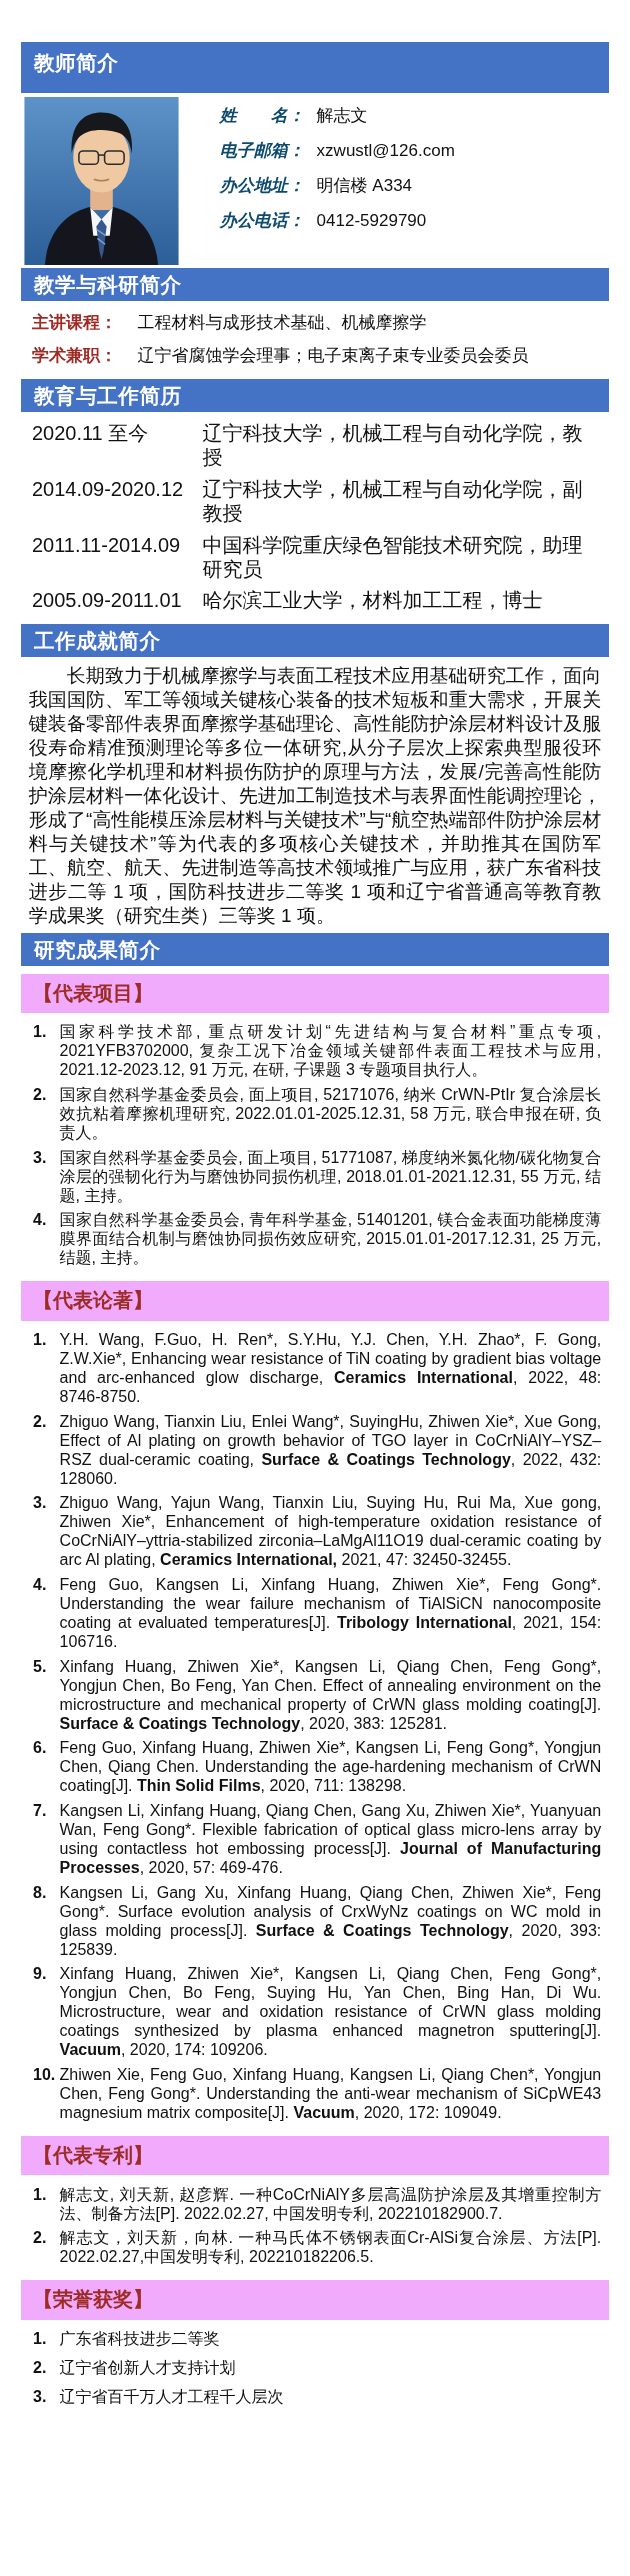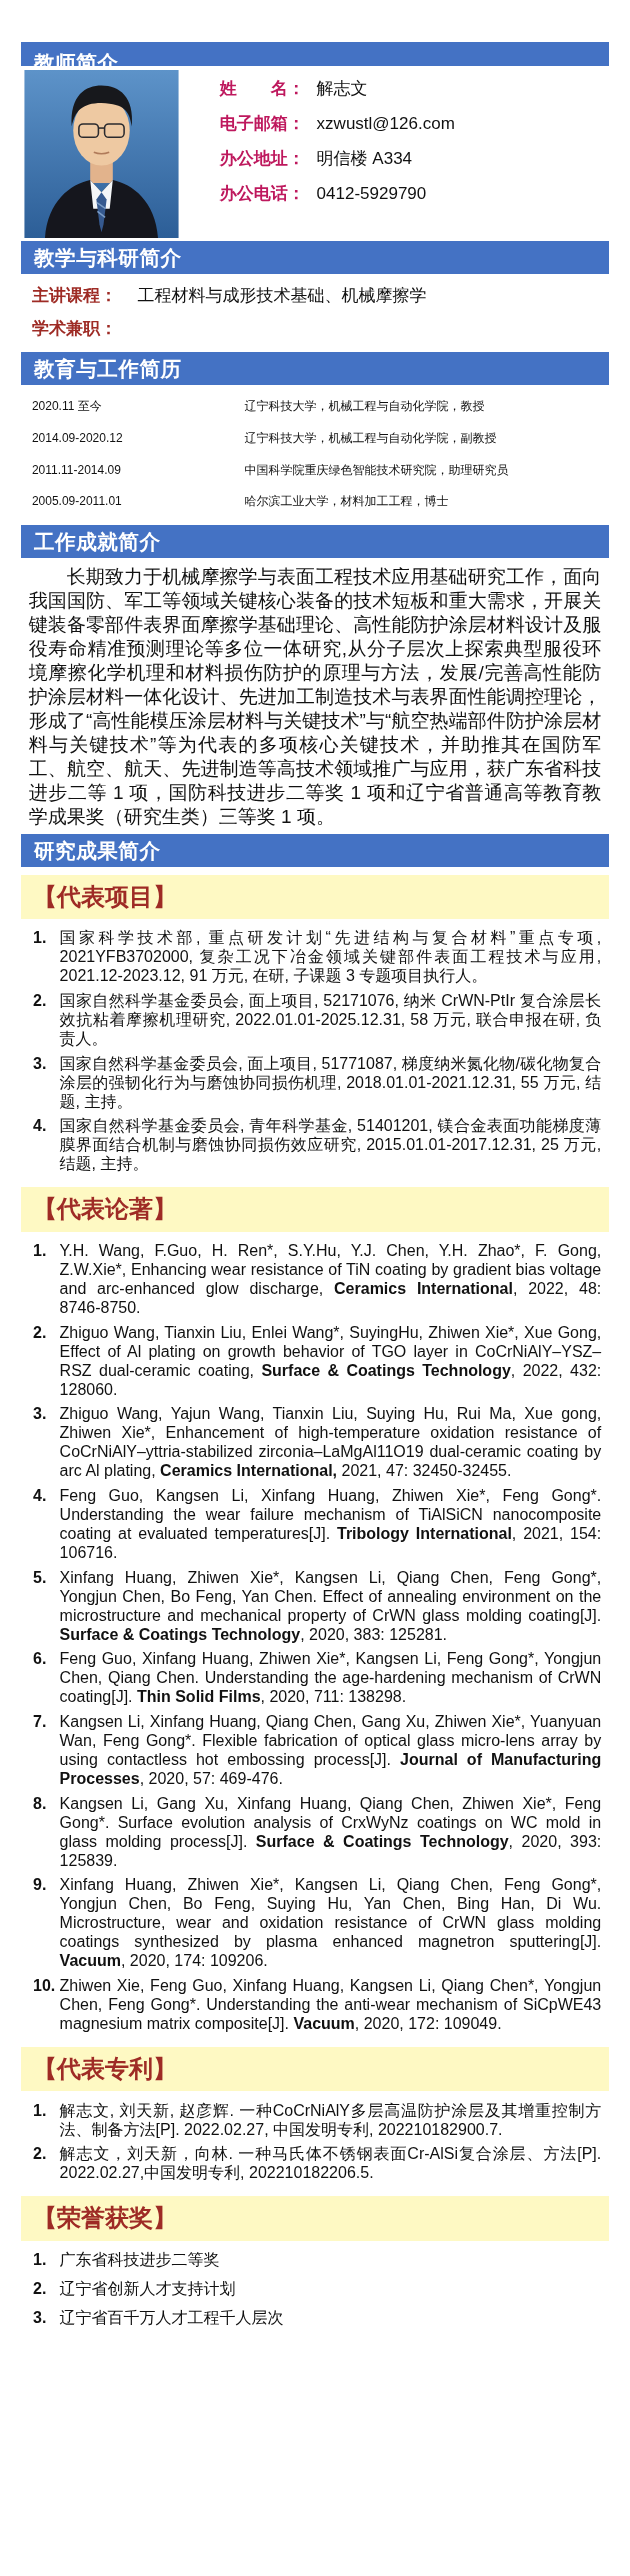--- a/index.html
+++ b/index.html
@@ -21,60 +21,60 @@
   .banner {
     background: #4472c4;
     color: #ffffff;
     font-weight: bold;
     font-size: 20.6px;
     height: 33px;
     line-height: 33px;
     padding-left: 13.4px;
     letter-spacing: 0.5px;
   }
-  .banner.first { height: 24px; line-height: 42px; }
+  .banner.first { height: 51px; line-height: 42px; }
   
   .profile {
     display: flex;
     padding: 4.1px 0 3.1px 3.1px;
   }
   .photo-wrap { width: 155px; height: 168px; flex: 0 0 auto; }
   .photo-wrap svg { display: block; width: 155px; height: 168px; }
   .profile-fields {
     flex: 1;
     padding: 10.3px 0 0 41px;
   }
   .p-row { margin-bottom: 17px; font-size: 17px; line-height: 18px; }
-  .p-label { color: #be185d; font-weight: bold; }
+  .p-label { color: #0c4a6e; font-weight: bold; font-style: italic; }
   .p-value { color: #111111; padding-left: 7.2px; }
   
   .lab-rows { padding: 10.3px 10.3px 3.1px 11.3px; }
   .lab-row { margin-bottom: 8.2px; font-size: 17px; line-height: 24px; display: flex; }
   .lab { color: #9e2b25; font-weight: bold; flex: 0 0 auto; }
   .lab-val { padding-left: 20.6px; }
   
   .edu-rows { padding: 9.3px 10.3px 4.1px 11.3px; }
-  .edu-row { display: flex; font-size: 12px; line-height: 24px; margin-bottom: 7.7px; gap: 42px; }
+  .edu-row { display: flex; font-size: 20px; line-height: 24px; margin-bottom: 7.7px; }
   .edu-period { flex: 0 0 155px; }
   .edu-detail { flex: 1; padding-left: 15.5px; }
   
   .para {
     font-size: 19px;
     line-height: 24px;
     text-align: justify;
     text-indent: 2em;
     padding: 7.2px 8.2px 5.2px 8.2px;
     margin: 0;
   }
   
   .subhead {
-    background: #fef9c3;
+    background: #f0abfc;
     color: #9e2b25;
     font-weight: bold;
-    font-size: 24px;
+    font-size: 20px;
     padding: 6.2px 0 6.2px 12.4px;
     margin: 7.2px 0 5.2px 0;
   }
   
   .num-list { counter-reset: item; padding: 4.1px 8.2px 1px 0; }
   .num-item {
     counter-increment: item;
     position: relative;
     padding-left: 39px;
     font-size: 16px;
@@ -161,20 +161,21 @@
   <div class="lab-rows">
 
       <div class="lab-row">
         <span class="lab">主讲课程：</span>
         <span class="lab-val">工程材料与成形技术基础、机械摩擦学</span>
       </div>
 
 
       <div class="lab-row">
         <span class="lab">学术兼职：</span>
+        <span class="lab-val">辽宁省腐蚀学会理事；电子束离子束专业委员会委员</span>
       </div>
     </div>
 
   <div class="banner">教育与工作简历</div>
   <div class="edu-rows">
 
       <div class="edu-row">
         <span class="edu-period">2020.11 至今</span>
         <span class="edu-detail">辽宁科技大学，机械工程与自动化学院，教授</span>
       </div>

